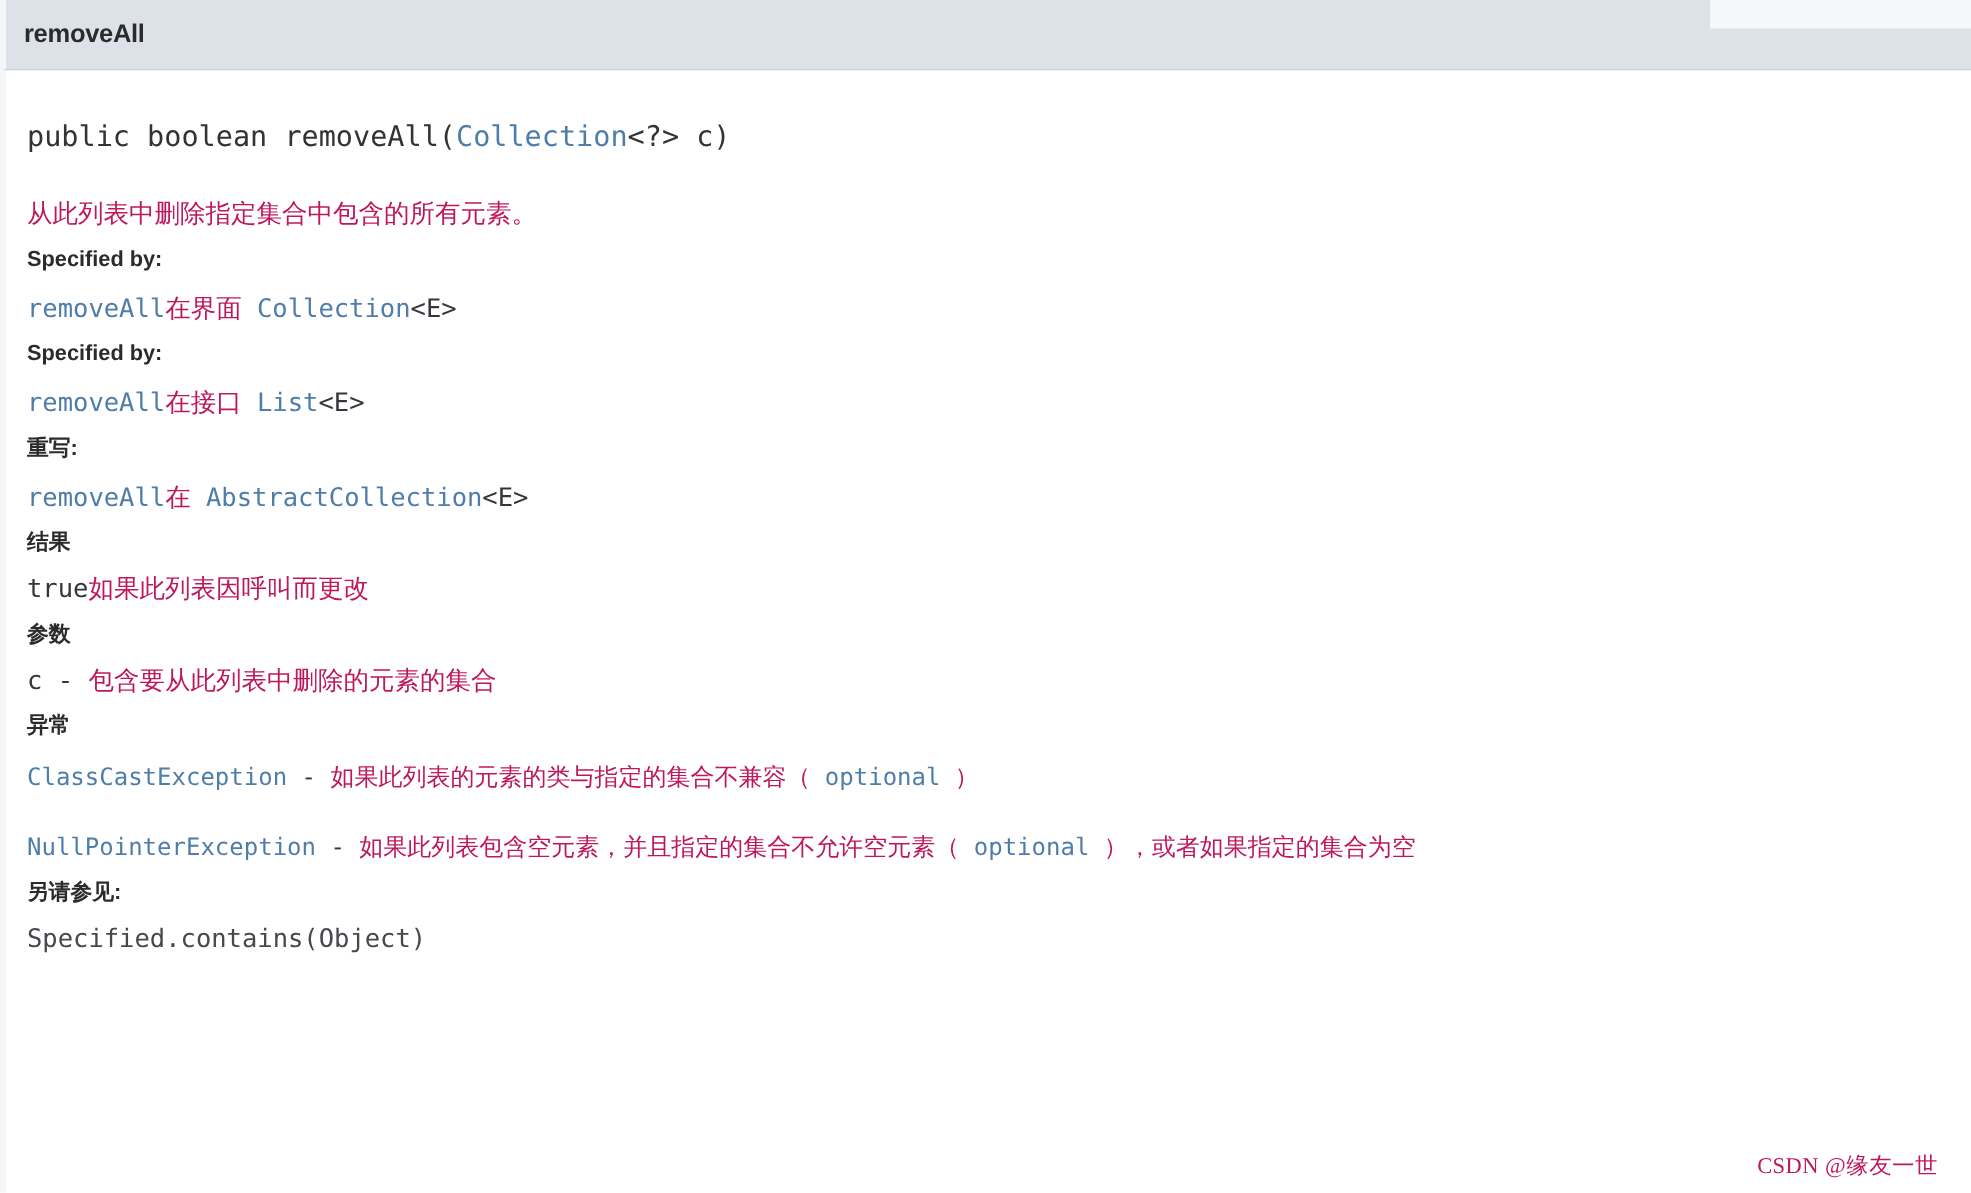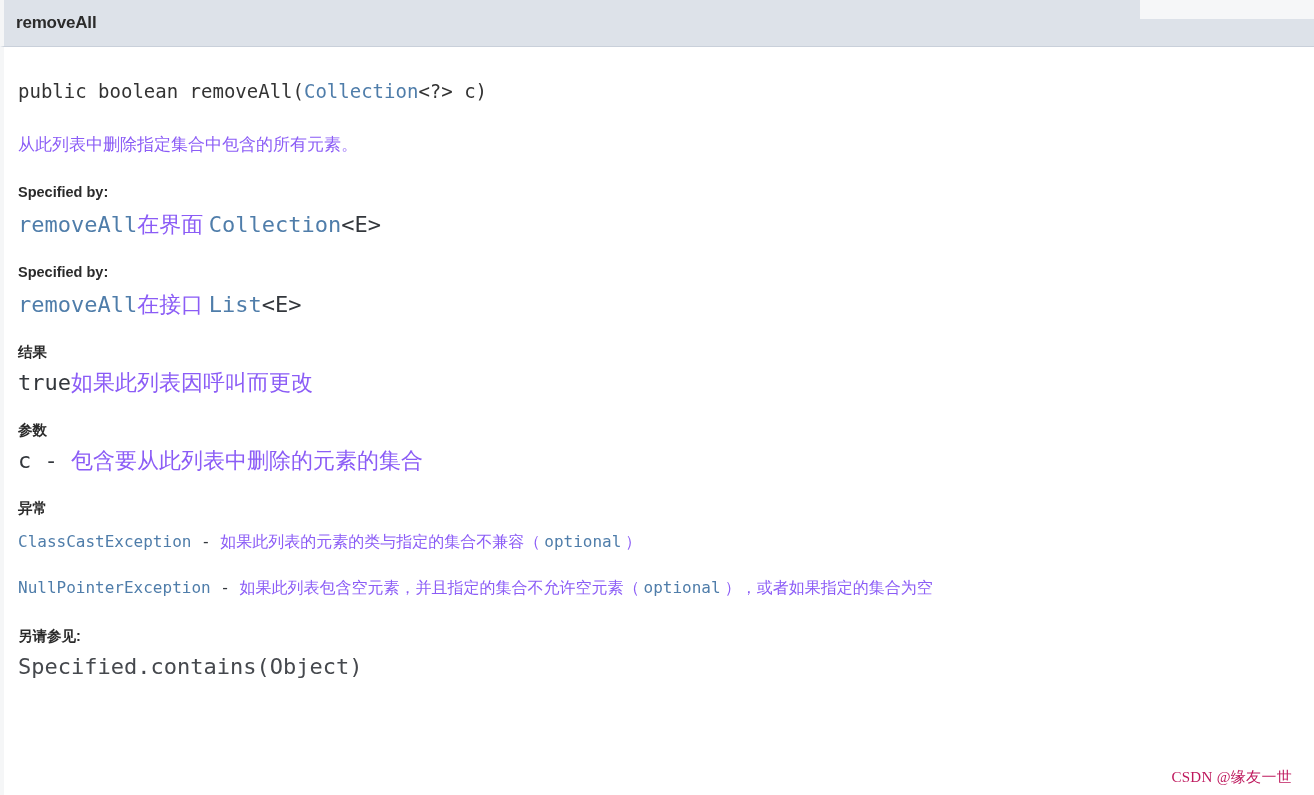--- a/index.html
+++ b/index.html
@@ -80,48 +80,48 @@
   
   .description {
     margin-top: 30px;
     font-size: 17px;
     line-height: 24px;
     color: #45484d;
   }
 
   
   .block {
-    margin-top: 25px;
+    margin-top: 6px;
   }
   .block .label {
     font-size: 14.5px;
     font-weight: bold;
     color: #2b2b2b;
     line-height: 20px;
   }
   .block .value {
     margin-top: 11px;
-    font-size: 22px;
+    font-size: 17px;
     line-height: 24px;
     color: #45484d;
     white-space: pre-wrap;
   }
   .block .value.tight {
     margin-top: 9px;
   }
 
   .link {
     color: #4f7daa;
   }
   .dark {
     color: #33373c;
   }
   .cjk {
-    font-family: Liberation Serif, serif;
-    color: #8b5cf6;
+    font-family: Liberation Mono, monospace;
+    color: #be185d;
   }
 
   .exception-line {
     margin-top: 11px;
     font-size: 16px;
     line-height: 26px;
     color: #45484d;
   }
   .exception-line + .exception-line {
     margin-top: 20px;
@@ -156,20 +156,24 @@
   <div class="block">
     <div class="label">Specified by:</div>
     <div class="value"><span class="mono link">removeAll</span><span class="cjk">在界面 </span><span class="mono link">Collection</span><span class="mono dark">&lt;E&gt;</span></div>
   </div>
 
   <div class="block">
     <div class="label">Specified by:</div>
     <div class="value"><span class="mono link">removeAll</span><span class="cjk">在接口 </span><span class="mono link">List</span><span class="mono dark">&lt;E&gt;</span></div>
   </div>
 
+  <div class="block">
+    <div class="label">重写:</div>
+    <div class="value"><span class="mono link">removeAll</span><span class="cjk">在 </span><span class="mono link">AbstractCollection</span><span class="mono dark">&lt;E&gt;</span></div>
+  </div>
 
   <div class="block">
     <div class="label">结果</div>
     <div class="value tight"><span class="mono dark">true</span><span class="cjk">如果此列表因呼叫而更改</span></div>
   </div>
 
   <div class="block">
     <div class="label">参数</div>
     <div class="value tight"><span class="mono dark">c</span><span class="mono dark"> - </span><span class="cjk">包含要从此列表中删除的元素的集合</span></div>
   </div>

